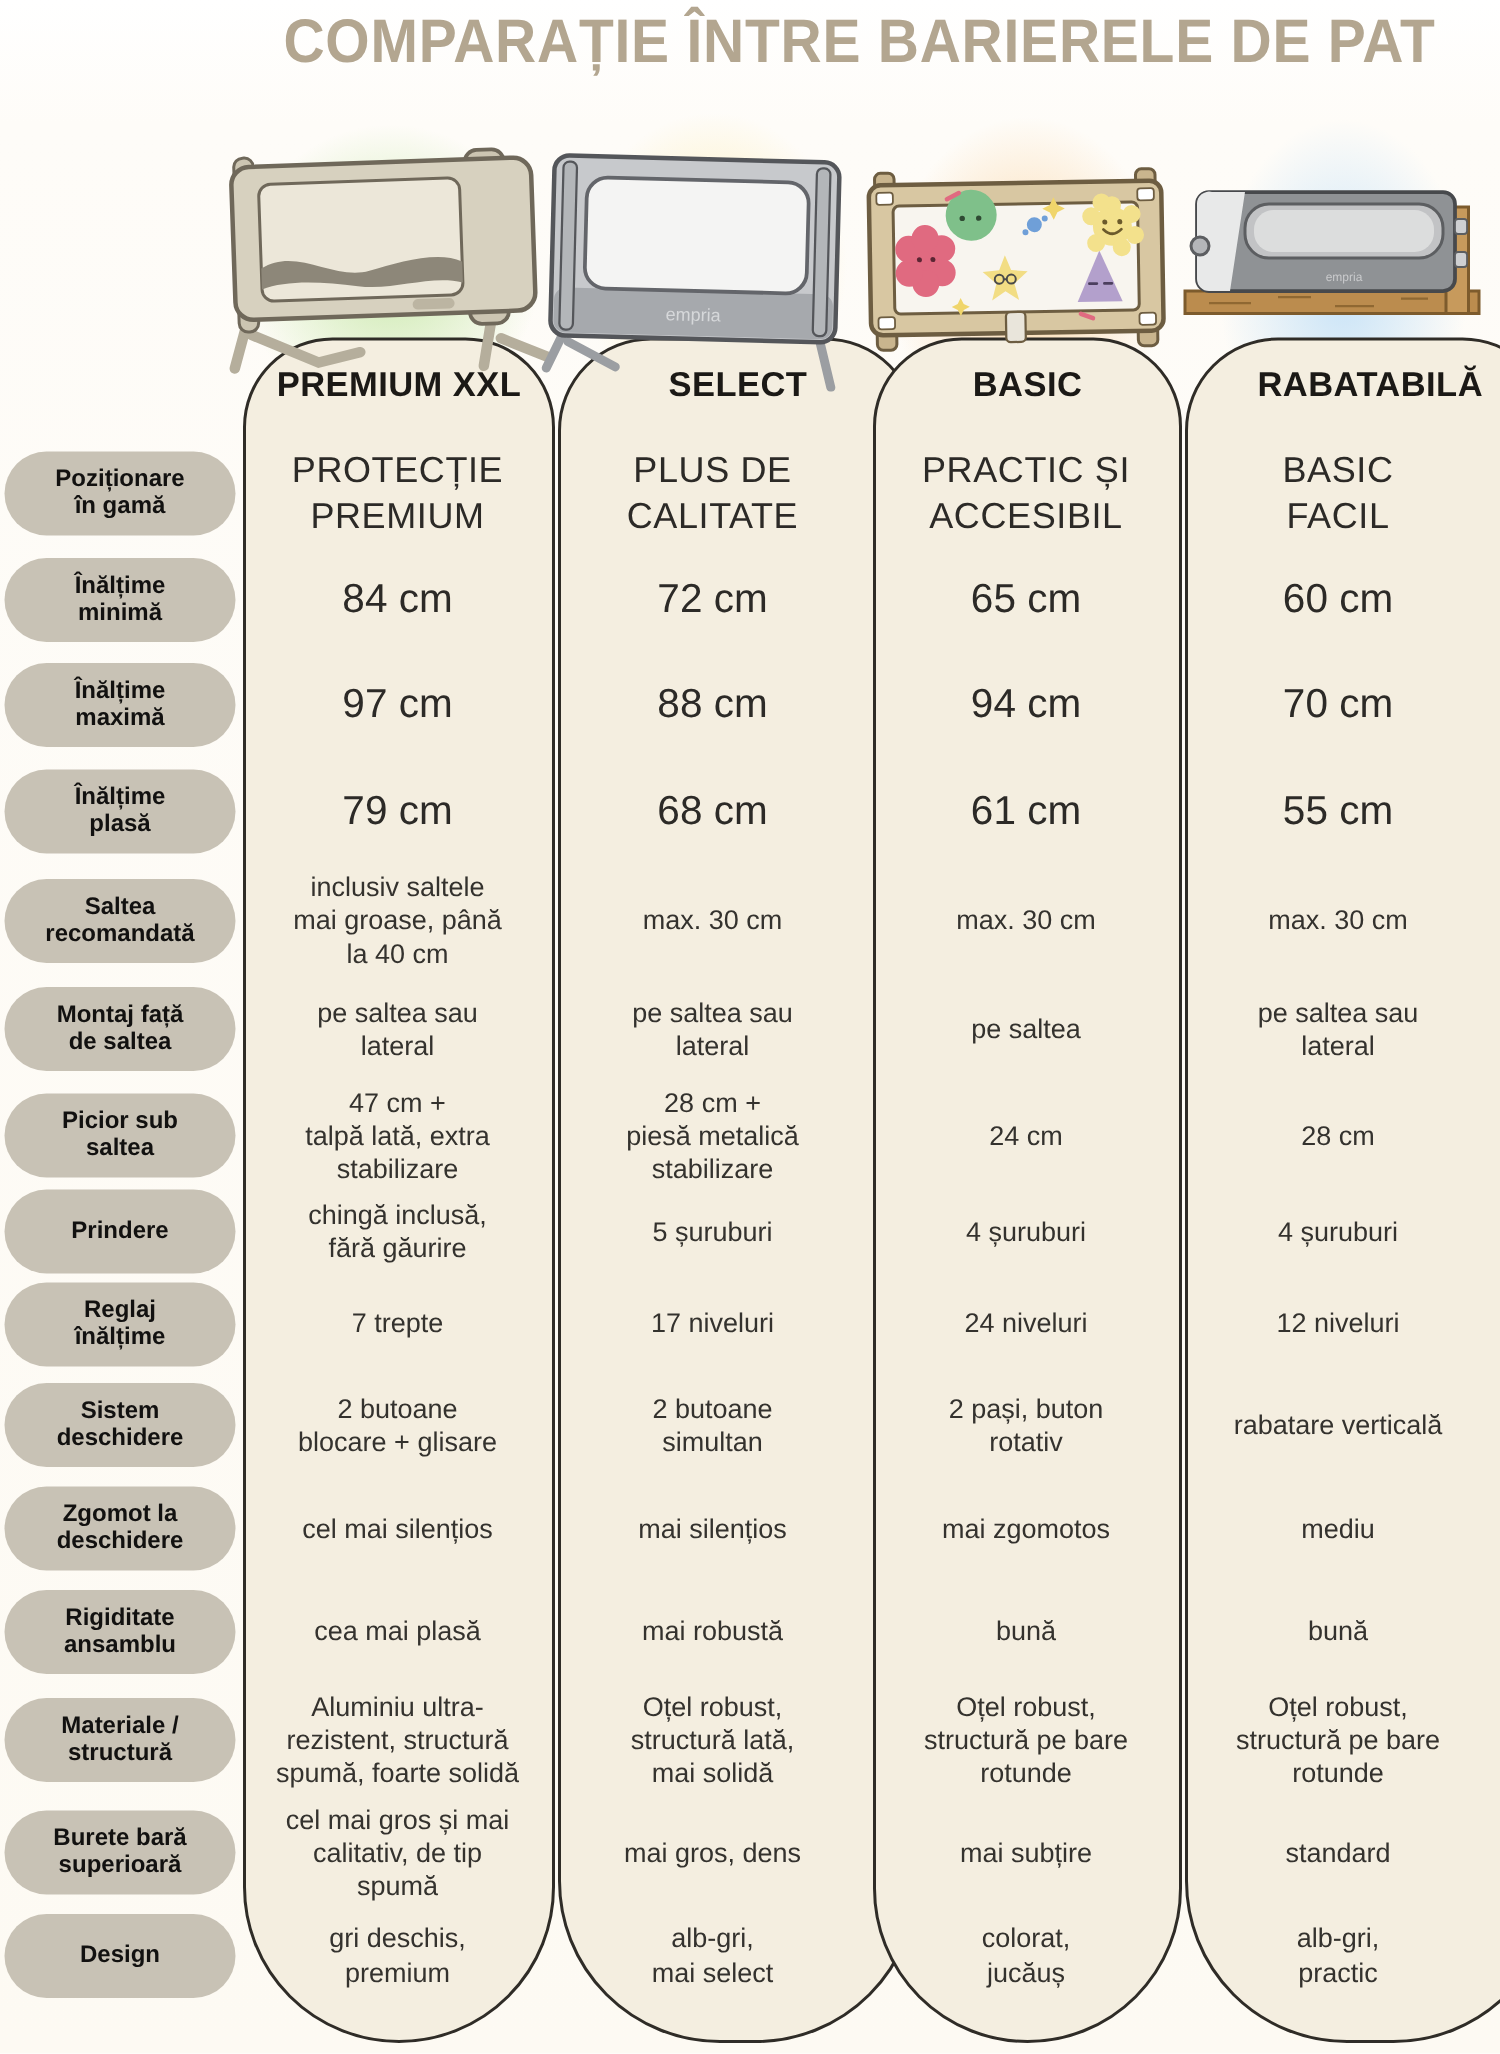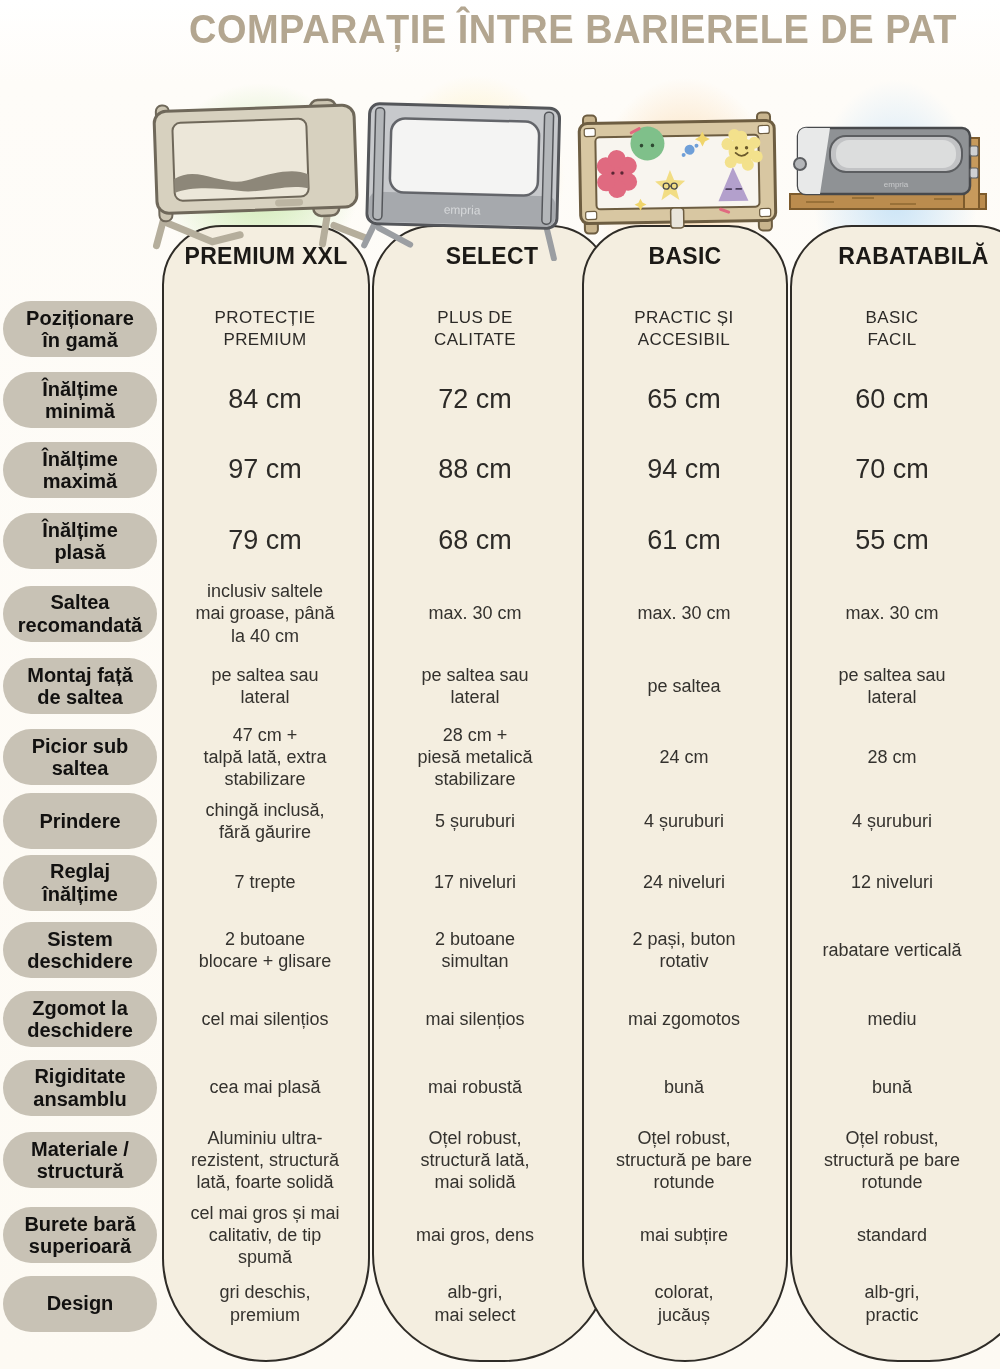--- a/index.html
+++ b/index.html
@@ -62,27 +62,27 @@
   }
   .pill-cell{display:flex;align-items:center;justify-content:center;}
   .pill{
     width:154px;min-height:56px;box-sizing:border-box;
     background:#c8c2b5;border-radius:32px;
     display:flex;align-items:center;justify-content:center;
     padding:5px 6px;
   }
   .pill span{
     white-space:pre-line;text-align:center;
-    font-size:20px;font-weight:700;line-height:1.12;color:#121110;
+    font-size:16px;font-weight:700;line-height:1.12;color:#121110;
   }
   .cell{display:flex;align-items:center;justify-content:center;padding:0 9px;box-sizing:border-box;}
   .cell span{white-space:pre-line;text-align:center;color:#34322e;}
   .cell.kind-text span{font-size:18px;line-height:1.24;}
   .cell.kind-num span{font-size:27px;line-height:1.1;color:#2c2a27;}
-  .cell.kind-caps span{font-size:17px;line-height:1.3;letter-spacing:.4px;color:#2c2a27;}
+  .cell.kind-caps span{font-size:24px;line-height:1.3;letter-spacing:.4px;color:#2c2a27;}
 </style>
 </head>
 <body>
 
 <div class="page">
 
   <h1 class="title">COMPARAȚIE ÎNTRE BARIERELE DE PAT</h1>
 
   <div class="glow glow-premium"></div>
   <div class="glow glow-select"></div>
@@ -434,21 +434,21 @@
       </div>
       <div class="pill-cell">
         <div class="pill">
           <span>Materiale /
 structură</span>
         </div>
       </div>
       <div class="cell kind-text">
         <span>Aluminiu ultra-
 rezistent, structură
-lată, foarte solidă</span>
+spumă, foarte solidă</span>
       </div>
       <div class="cell kind-text">
         <span>Oțel robust,
 structură lată,
 mai solidă</span>
       </div>
       <div class="cell kind-text">
         <span>Oțel robust,
 structură pe bare
 rotunde</span>

